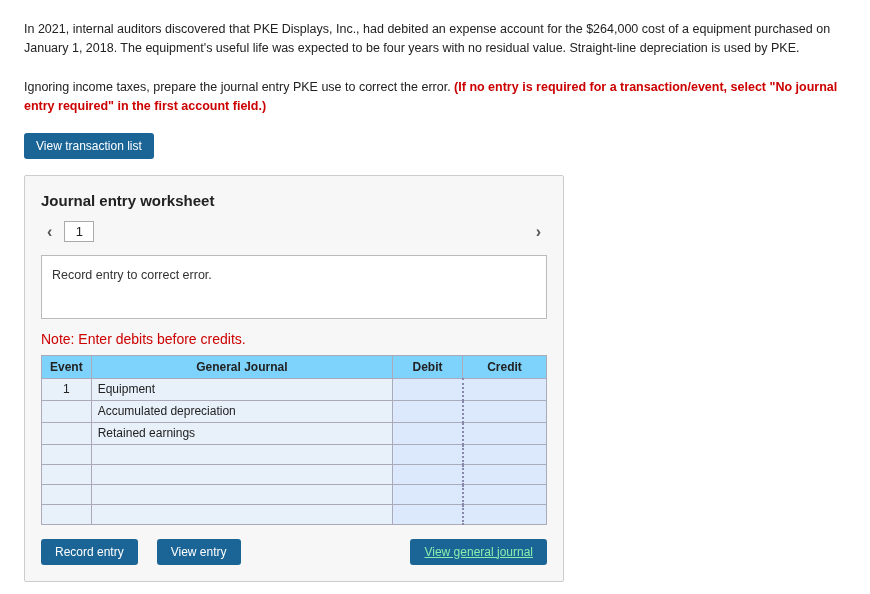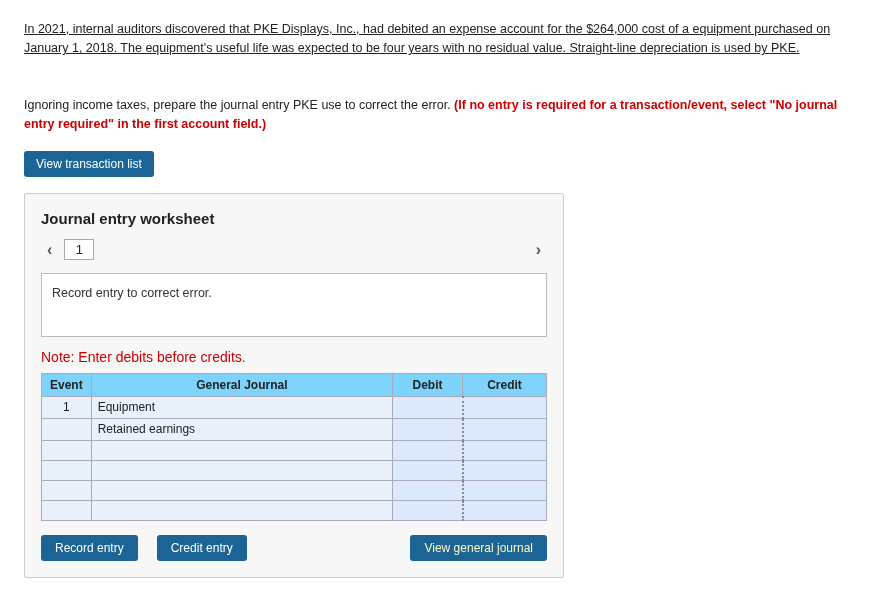--- a/index.html
+++ b/index.html
@@ -8,23 +8,22 @@
       font-size: 13px;
       color: #222;
       background: #fff;
       padding: 20px 24px;
       width: 870px;
       min-height: 594px;
     }
     .intro-text {
       font-size: 12.5px;
       line-height: 1.55;
-      margin-bottom: 22px;
+      margin-bottom: 4px;
       max-width: 820px;
-      text-decoration: underline;
     }
     .instruction-text {
       font-size: 12.5px;
       line-height: 1.55;
       margin-bottom: 16px;
       max-width: 820px;
     }
     .instruction-text .bold-red {
       font-weight: bold;
       color: #cc0000;
@@ -150,26 +149,27 @@
       color: #fff;
       border: none;
       padding: 6px 14px;
       font-size: 12px;
       cursor: pointer;
       border-radius: 3px;
     }
     .btn-spacer { flex: 1; }
     .btn-view-journal {
       background-color: #1a6496;
-      color: #fef9c3;
+      color: #86efac;
       border: none;
       padding: 6px 14px;
       font-size: 12px;
       cursor: pointer;
       border-radius: 3px;
+      text-decoration: underline;
     }
   </style>
 </head>
 <body>
 
 
 
 <p class="intro-text">In 2021, internal auditors discovered that PKE Displays, Inc., had debited an expense account for the $264,000 cost of a equipment purchased on January 1, 2018. The equipment's useful life was expected to be four years with no residual value. Straight-line depreciation is used by PKE.</p>
 <br>
 <p class="instruction-text">
@@ -206,20 +206,26 @@
     </thead>
     <tbody id="journal-tbody">
     <tr>
           <td class="event-cell">1</td>
           <td class="journal-cell">Equipment</td>
           <td class="debit-cell"></td>
           <td class="credit-cell"></td>
         </tr>
         <tr>
           <td class="event-cell"></td>
+          <td class="journal-cell">Accumulated depreciation</td>
+          <td class="debit-cell"></td>
+          <td class="credit-cell"></td>
+        </tr>
+        <tr>
+          <td class="event-cell"></td>
           <td class="journal-cell">Retained earnings</td>
           <td class="debit-cell"></td>
           <td class="credit-cell"></td>
         </tr>
         <tr class="empty-row">
           <td class="event-cell"></td>
           <td class="journal-cell"></td>
           <td class="debit-cell"></td>
           <td class="credit-cell"></td>
         </tr>
@@ -239,20 +245,20 @@
           <td class="event-cell"></td>
           <td class="journal-cell"></td>
           <td class="debit-cell"></td>
           <td class="credit-cell"></td>
         </tr>
       </tbody>
   </table>
 
   <div class="btn-row">
     <button class="btn-record">Record entry</button>
-    <button class="btn-clear">Credit entry</button>
+    <button class="btn-clear">View entry</button>
     <div class="btn-spacer"></div>
     <button class="btn-view-journal">View general journal</button>
   </div>
 </div>
 
 
 
 
 </body></html>

